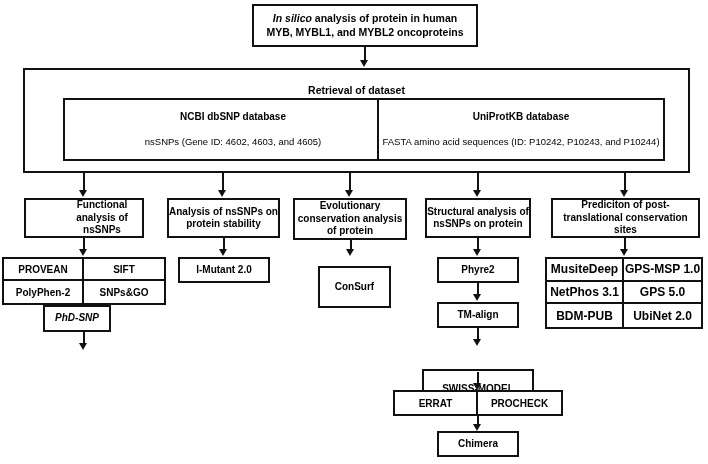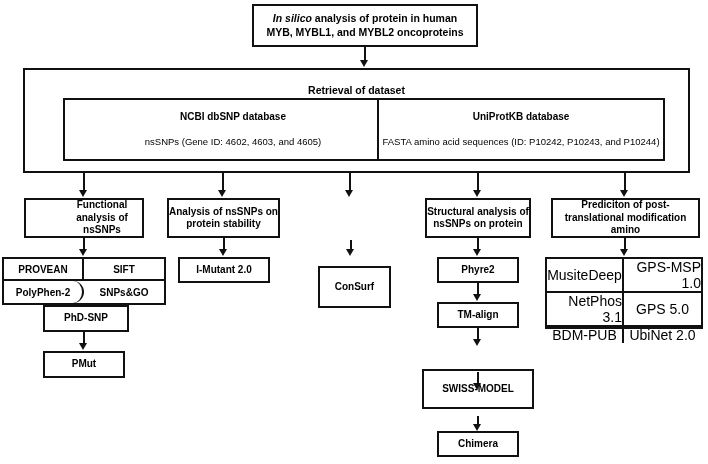--- a/index.html
+++ b/index.html
@@ -58,23 +58,23 @@
     display:grid;
   }
   #func-grid{left:2px;top:257px;width:164px;height:48px;grid-template-columns:1fr 1fr;grid-template-rows:1fr 1fr;}
   #func-grid .cell{
     display:flex;align-items:center;justify-content:center;
     font-size:10px;font-weight:bold;color:#000;
     border-right:2px solid #111;border-bottom:2px solid #111;
     box-sizing:border-box;
   }
   #func-grid .cell:nth-child(2),#func-grid .cell:nth-child(4){border-right:none;}
-  #func-grid .cell:nth-child(3),#func-grid .cell:nth-child(4){border-bottom:none;border-radius:11px;}
-
-  #phdsnp-box{left:43px;top:305px;width:86px;height:27px;font-size:10px;font-weight:bold;}
+  #func-grid .cell:nth-child(3),#func-grid .cell:nth-child(4){border-bottom:none;}
+
+  #phdsnp-box{left:43px;top:305px;width:68px;height:27px;font-size:10px;font-weight:bold;font-style:italic;}
   #pmut-box{left:43px;top:351px;width:82px;height:27px;font-size:10px;font-weight:bold;}
 
   
   #imutant-box{left:178px;top:257px;width:92px;height:26px;font-size:10px;font-weight:bold;}
   #consurf-box{left:318px;top:257px;width:73px;height:42px;font-size:10px;font-weight:bold;margin-top:9px;}
 
   
   #phyre2-box{left:437px;top:257px;width:82px;height:26px;font-size:10px;font-weight:bold;}
   #tmalign-box{left:437px;top:302px;width:82px;height:26px;font-size:10px;font-weight:bold;}
   #swiss-box{left:422px;top:346px;width:112px;height:40px;font-size:10px;font-weight:bold;margin-top:23px;}
@@ -84,21 +84,21 @@
     font-size:10px;font-weight:bold;color:#000;
     border-right:2px solid #111;box-sizing:border-box;
   }
   #check-grid .cell:last-child{border-right:none;}
   #chimera-box{left:437px;top:431px;width:82px;height:26px;font-size:10px;font-weight:bold;}
 
   
   #ptm-grid{left:545px;top:257px;width:158px;height:72px;grid-template-columns:1fr 1fr;grid-template-rows:1fr 1fr 1fr;}
   #ptm-grid .cell{
     display:flex;align-items:center;justify-content:center;
-    font-size:14px;font-weight:normal;color:#000;
+    font-size:12px;font-weight:bold;color:#000;
     border-right:2px solid #111;border-bottom:2px solid #111;
     box-sizing:border-box;
     text-align:right;
   }
   #ptm-grid .cell:nth-child(2n){border-right:none;}
   #ptm-grid .cell:nth-child(5),#ptm-grid .cell:nth-child(6){border-bottom:none;}
 
   
   .vline{position:absolute;background:#111111;width:2px;}
   .arrow{
@@ -144,22 +144,23 @@
   <div class="arrow" style="left:345px;top:190px;"></div>
 
   <div class="vline" style="left:477px;top:173px;height:18px;"></div>
   <div class="arrow" style="left:473px;top:190px;"></div>
 
   <div class="vline" style="left:624px;top:173px;height:18px;"></div>
   <div class="arrow" style="left:620px;top:190px;"></div>
 
   <div class="box" id="col1-head">Functional analysis of nsSNPs</div>
   <div class="box" id="col2-head">Analysis of nsSNPs on protein stability</div>
+  <div class="box" id="col3-head">Evolutionary conservation analysis of protein</div>
   <div class="box" id="col4-head">Structural analysis of nsSNPs on protein</div>
-  <div class="box" id="col5-head">Prediciton of post-translational modification amino</div>
+  <div class="box" id="col5-head">Prediciton of post-translational conservation sites</div>
 
   <div class="vline" style="left:83px;top:238px;height:12px;"></div>
   <div class="arrow" style="left:79px;top:249px;"></div>
 
   <div class="vline" style="left:223px;top:238px;height:12px;"></div>
   <div class="arrow" style="left:219px;top:249px;"></div>
 
   <div class="vline" style="left:350px;top:240px;height:10px;"></div>
   <div class="arrow" style="left:346px;top:249px;"></div>
 
@@ -174,41 +175,44 @@
     <div class="cell">SIFT</div>
     <div class="cell">PolyPhen-2</div>
     <div class="cell">SNPs&amp;GO</div>
   </div>
 
   <div class="box" id="phdsnp-box">PhD-SNP</div>
 
   <div class="vline" style="left:83px;top:332px;height:12px;"></div>
   <div class="arrow" style="left:79px;top:343px;"></div>
 
-  <div class="box" id="pmut-box">PMut</div>
 
   <div class="box" id="imutant-box">I-Mutant 2.0</div>
 
   <div class="box" id="consurf-box">ConSurf</div>
 
   <div class="box" id="phyre2-box">Phyre2</div>
 
   <div class="vline" style="left:477px;top:283px;height:11px;"></div>
   <div class="arrow" style="left:473px;top:294px;"></div>
 
   <div class="box" id="tmalign-box">TM-align</div>
 
   <div class="vline" style="left:477px;top:328px;height:11px;"></div>
   <div class="arrow" style="left:473px;top:339px;"></div>
 
   <div class="box" id="swiss-box">SWISS-MODEL</div>
 
   <div class="vline" style="left:477px;top:372px;height:11px;"></div>
   <div class="arrow" style="left:473px;top:383px;"></div>
 
+  <div class="grid" id="check-grid">
+    <div class="cell">ERRAT</div>
+    <div class="cell">PROCHECK</div>
+  </div>
 
   <div class="vline" style="left:477px;top:416px;height:9px;"></div>
   <div class="arrow" style="left:473px;top:424px;"></div>
 
   <div class="box" id="chimera-box">Chimera</div>
 
   <div class="grid" id="ptm-grid">
     <div class="cell">MusiteDeep</div>
     <div class="cell">GPS-MSP 1.0</div>
     <div class="cell">NetPhos 3.1</div>

